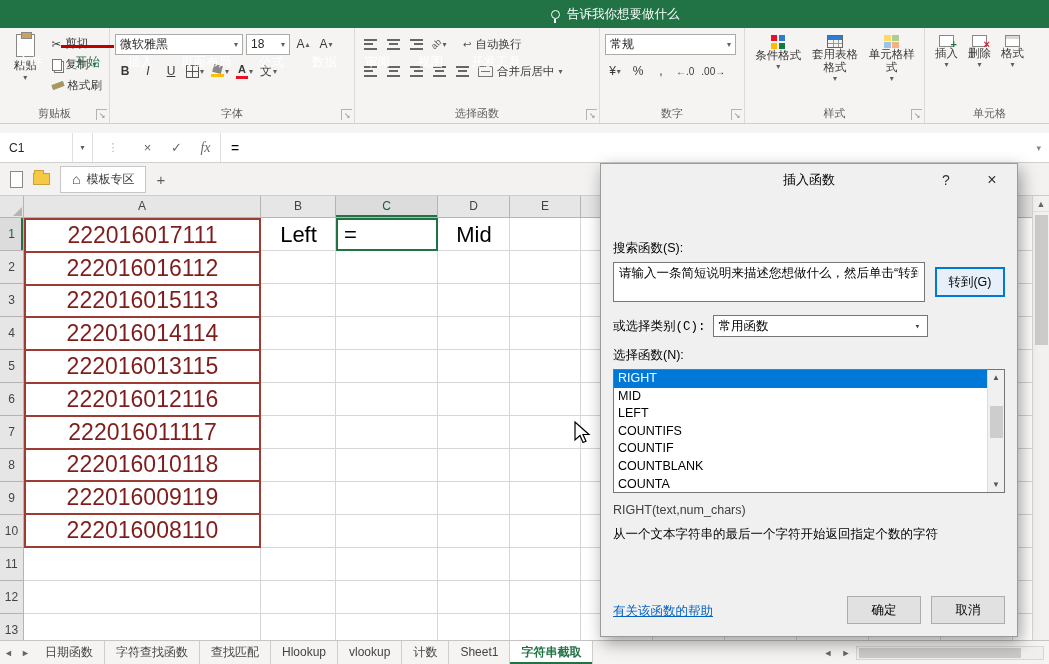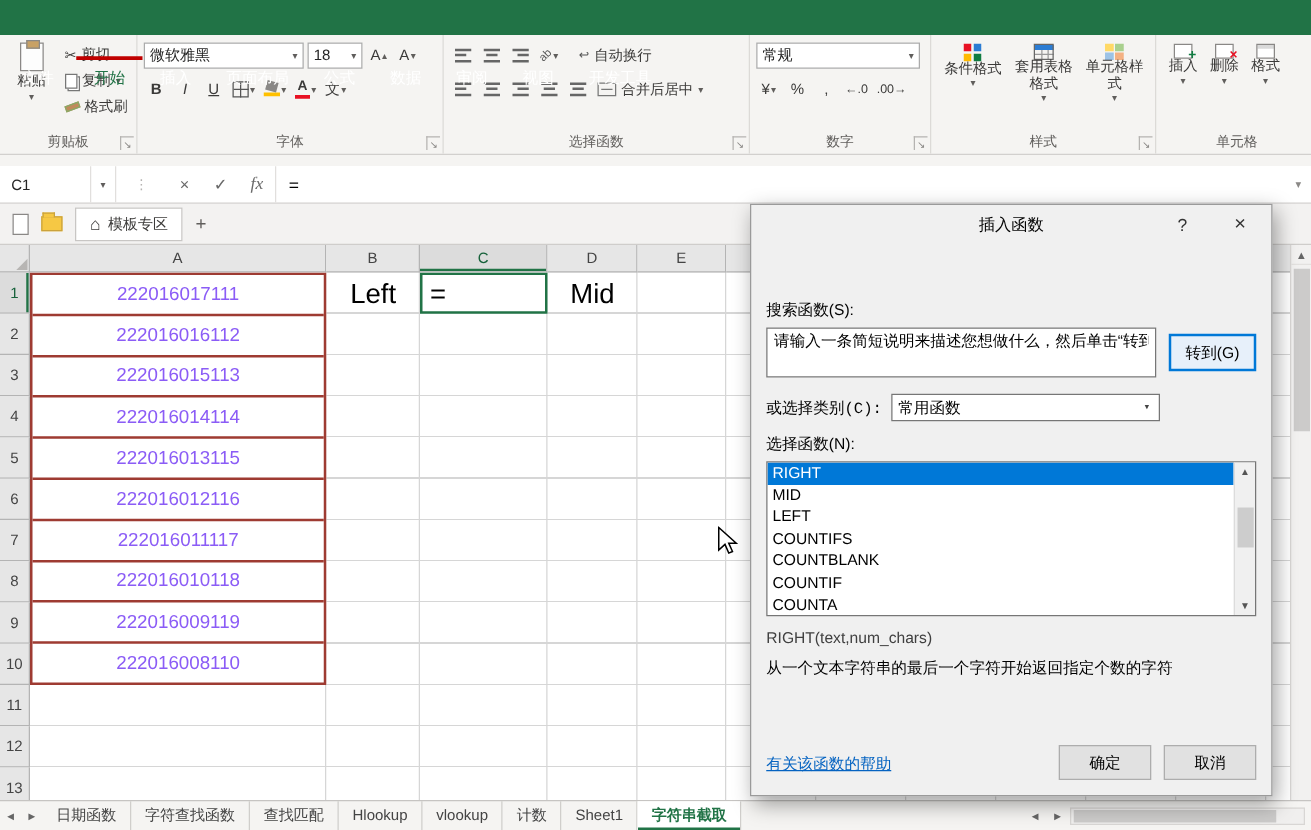--- a/index.html
+++ b/index.html
@@ -88,21 +88,21 @@
   #chdr { position:absolute; left:24px; top:0; height:22px; display:flex; z-index:1; }
   .ch { flex:none; background:#e6e6e6; border-right:1px solid #b4b4b4; border-bottom:1px solid #b4b4b4; text-align:center; line-height:21px; font-size:12px; color:#444; }
   .ch.sel { background:#dcdcdc; color:#17623b; box-shadow:inset 0 -2px 0 #217346; }
   #rhdr { position:absolute; left:0; top:22px; width:24px; z-index:1; }
   .rh { height:33px; background:#e6e6e6; border-right:1px solid #b4b4b4; border-bottom:1px solid #b4b4b4; display:flex; align-items:center; justify-content:center; font-size:12px; color:#444; }
   .rh.sel { background:#dcdcdc; color:#17623b; box-shadow:inset -2px 0 0 #217346; }
   #sheet { position:absolute; left:24px; top:22px; right:17px; bottom:0; overflow:hidden;
      background-image:repeating-linear-gradient(to bottom, transparent 0 32px, #d6d6d6 32px 33px); }
   .vline { position:absolute; top:0; bottom:0; width:1px; background:#d6d6d6; z-index:0; }
   #a-block { position:absolute; left:0; top:0; width:237px; height:330px; border:2px solid #9e3b32; background:#fff; display:flex; flex-direction:column; z-index:1; }
-  .arow { flex:1 1 auto; display:flex; align-items:center; justify-content:center; font-size:15px; color:#8b5cf6; border-bottom:2px solid #9e3b32; }
+  .arow { flex:1 1 auto; display:flex; align-items:center; justify-content:center; font-size:23px; color:#7f1d1d; border-bottom:2px solid #9e3b32; }
   .arow:last-child { border-bottom:none; }
   .cell { position:absolute; top:0; height:33px; display:flex; align-items:center; justify-content:center; font-size:22px; color:#000; z-index:1; }
   #cell-b1 { left:237px; width:75px; }
   #cell-c1 { left:312px; width:102px; border:2px solid #217346; background:#fff; justify-content:flex-start; padding-left:6px; }
   #cell-d1 { left:414px; width:72px; }
   .vscroll { position:absolute; right:0; top:0; bottom:0; width:17px; background:#f2f1f0; border-left:1px solid #d8d6d4; z-index:2; }
   .vscroll .up { display:block; height:16px; text-align:center; font-size:9px; color:#666; line-height:16px; border-bottom:1px solid #e3e1df; }
   .vthumb { position:absolute; left:2px; top:19px; width:13px; height:130px; background:#cccbca; }
 
   
@@ -154,20 +154,24 @@
       <div class="rtab file">文件</div>
       <div class="rtab active">开始</div>
       <div class="rtab">插入</div>
       <div class="rtab">页面布局</div>
       <div class="rtab">公式</div>
       <div class="rtab">数据</div>
       <div class="rtab">审阅</div>
       <div class="rtab">视图</div>
       <div class="rtab">开发工具</div>
     </div>
+  <div class="tellme">
+    <span class="bulb"></span>
+    <span>告诉我你想要做什么</span>
+  </div>
 </div>
 
 <div class="ribbon">
 
   <div class="rgroup grouprow" style="width:110px">
     <div class="bigbtn">
       <span class="ico-paste"></span>
       <span>粘贴</span>
       <span class="dd">▾</span>
     </div>
@@ -479,22 +483,22 @@
         <span class="arrowbox">▾</span>
       </div>
     </div>
     <div class="dlabel">选择函数(N):</div>
     <div class="dlist">
       <div class="ditems" id="fn-list">
           <div class="fitem sel">RIGHT</div>
           <div class="fitem">MID</div>
           <div class="fitem">LEFT</div>
           <div class="fitem">COUNTIFS</div>
+          <div class="fitem">COUNTIF</div>
           <div class="fitem">COUNTBLANK</div>
-          <div class="fitem">COUNTIF</div>
           <div class="fitem">COUNTA</div>
         </div>
       <div class="dscroll">
         <span class="up">▲</span>
         <span class="dthumb"></span>
         <span class="dn">▼</span>
       </div>
     </div>
     <div class="dsig">RIGHT(text,num_chars)</div>
     <div class="ddesc">从一个文本字符串的最后一个字符开始返回指定个数的字符</div>

